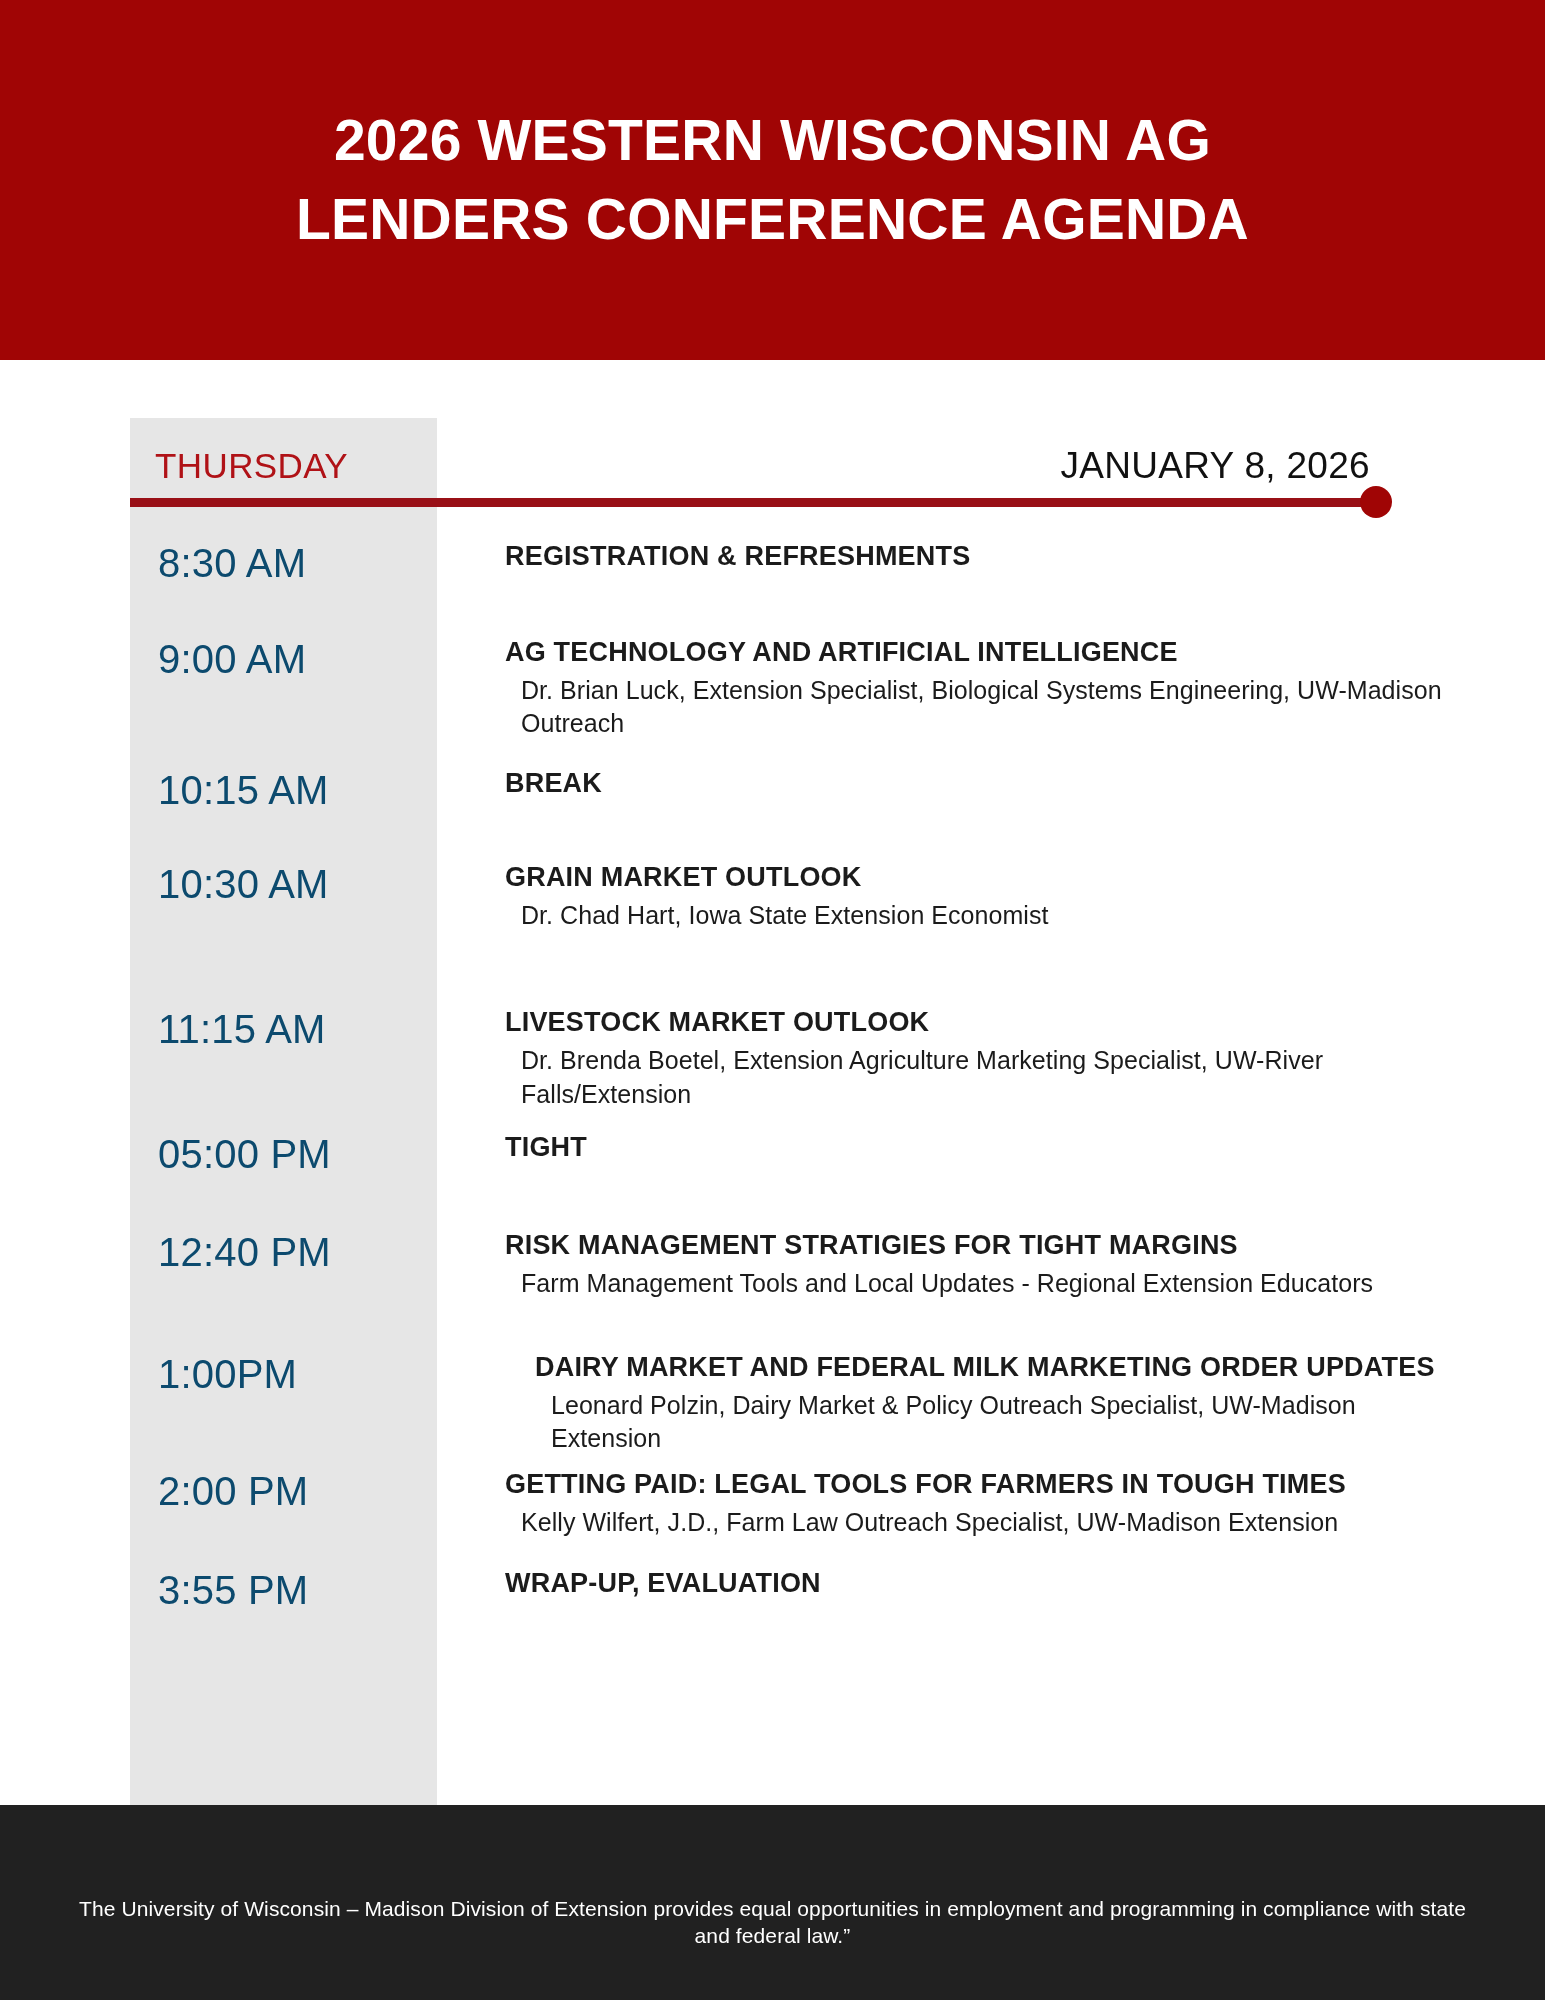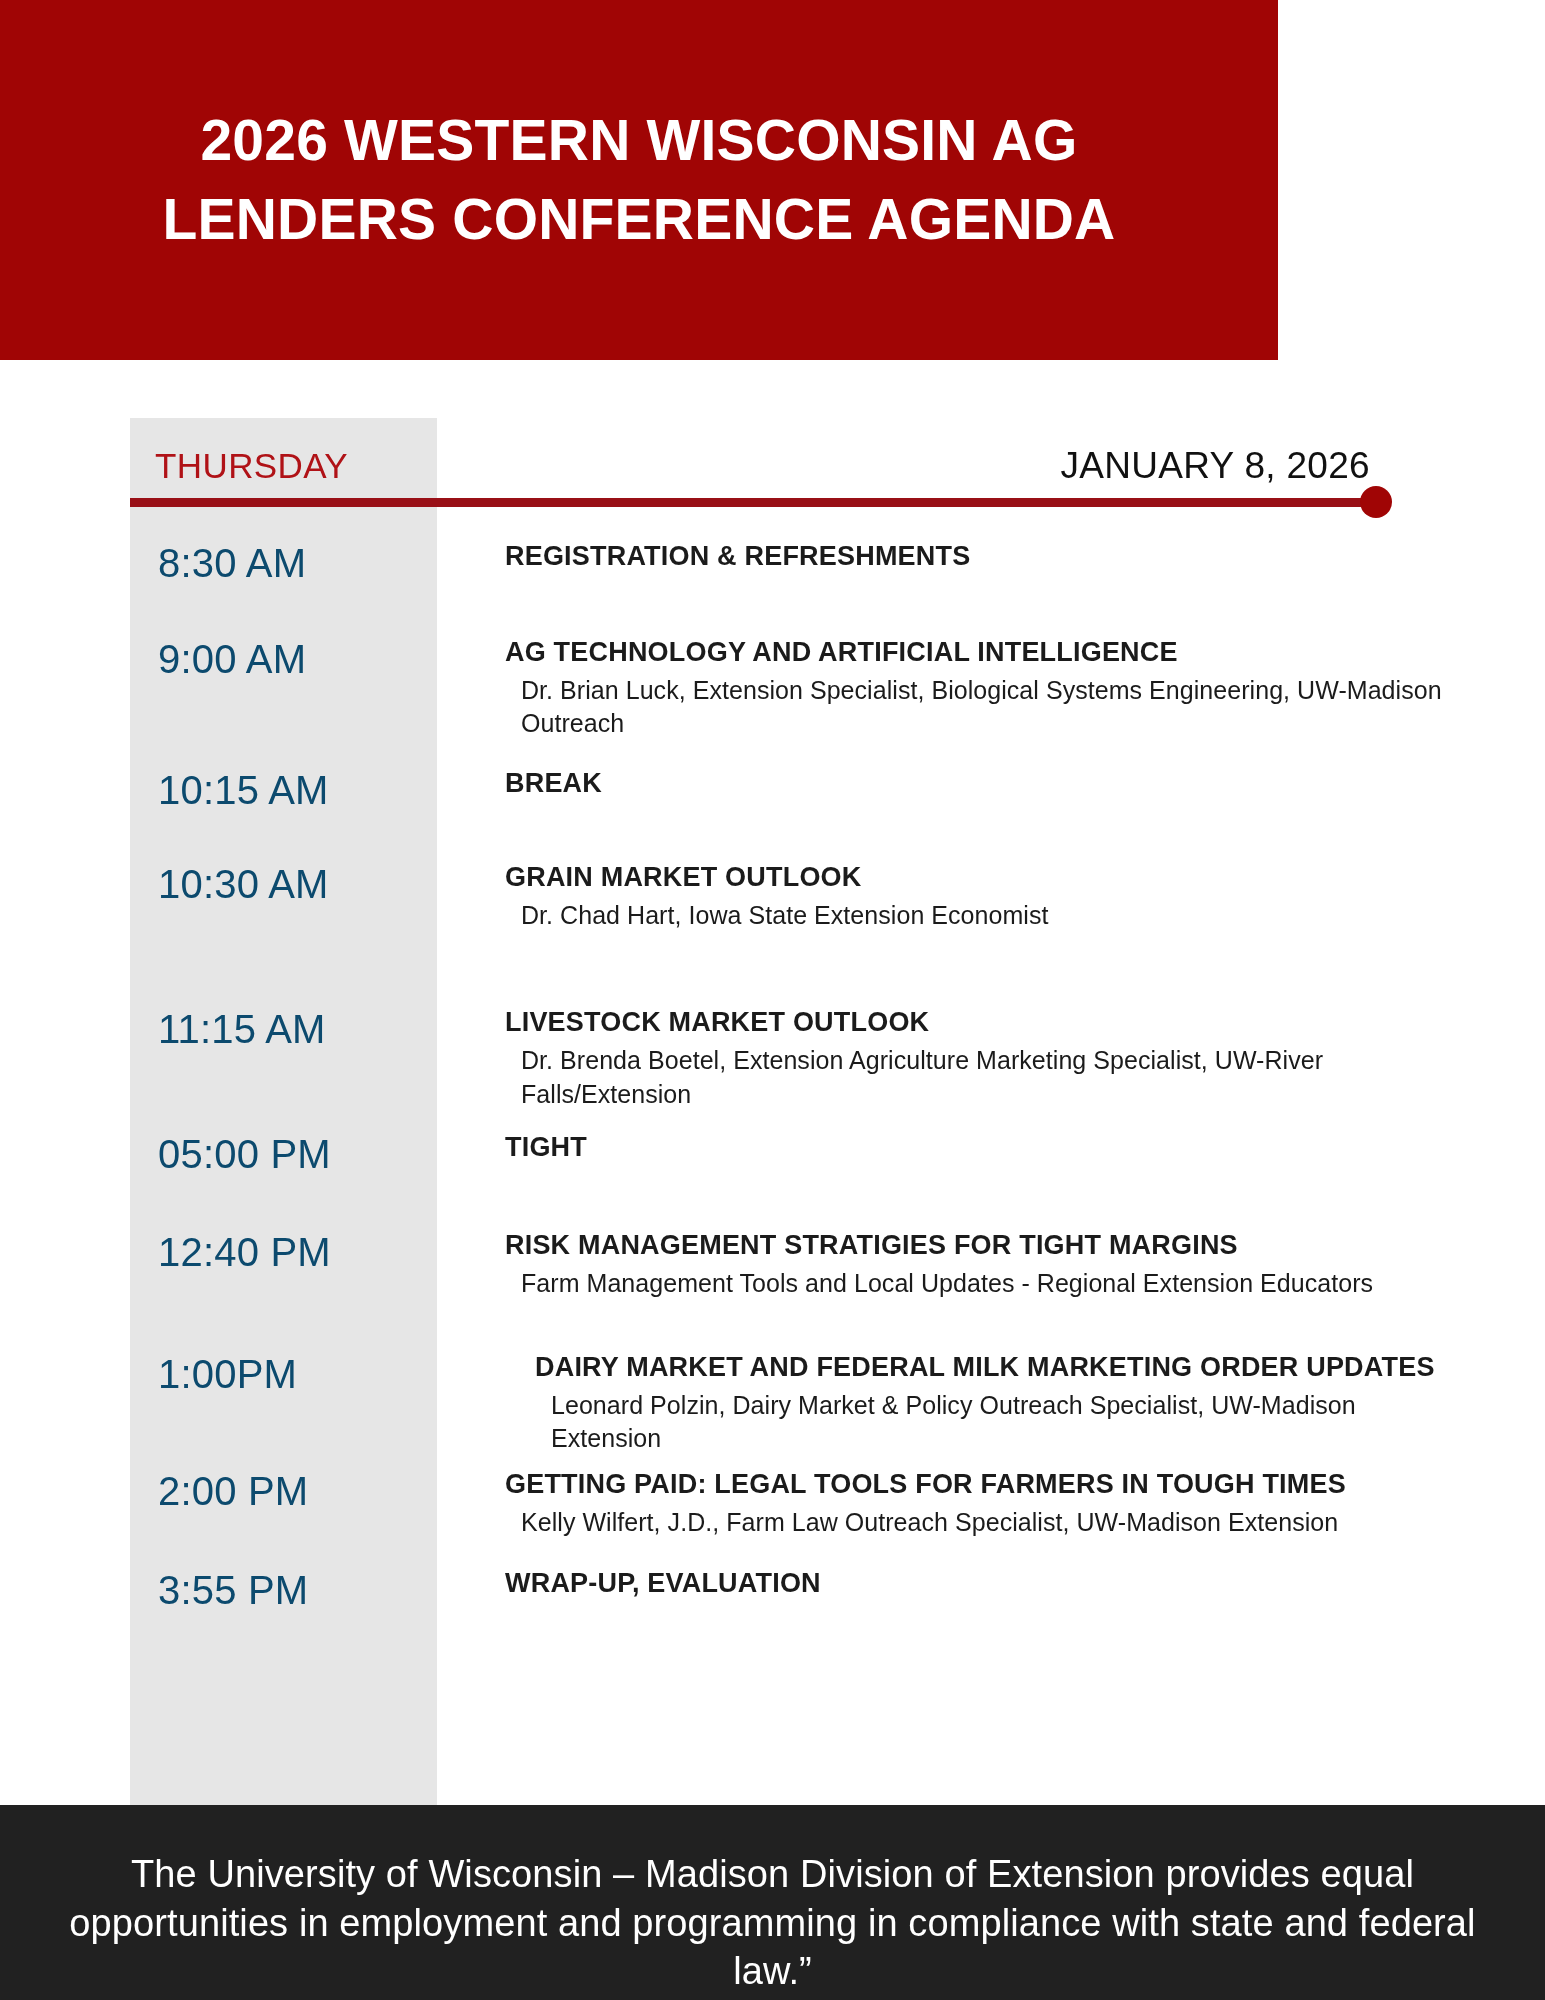--- a/index.html
+++ b/index.html
@@ -13,21 +13,21 @@
     position: relative;
     font-family: "Liberation Sans", sans-serif;
     overflow: hidden;
   }
 
   
   .header-band {
     position: absolute;
     left: 0;
     top: 0;
-    width: 1278px;
+    width: 1545px;
     height: 360px;
     background: #A00505;
     display: flex;
     align-items: center;
     justify-content: center;
   }
   .header-title {
     color: #ffffff;
     font-size: 57px;
     font-weight: bold;
@@ -153,21 +153,21 @@
     top: 1805px;
     width: 1545px;
     height: 195px;
     background: #212121;
     display: flex;
     align-items: center;
     justify-content: center;
   }
   .footer-text {
     color: #ffffff;
-    font-size: 38px;
+    font-size: 21px;
     line-height: 1.28;
     text-align: center;
     max-width: 1420px;
     letter-spacing: 0.1px;
     margin-top: 41px;
   }
 </style>
 </head>
 <body>
 

